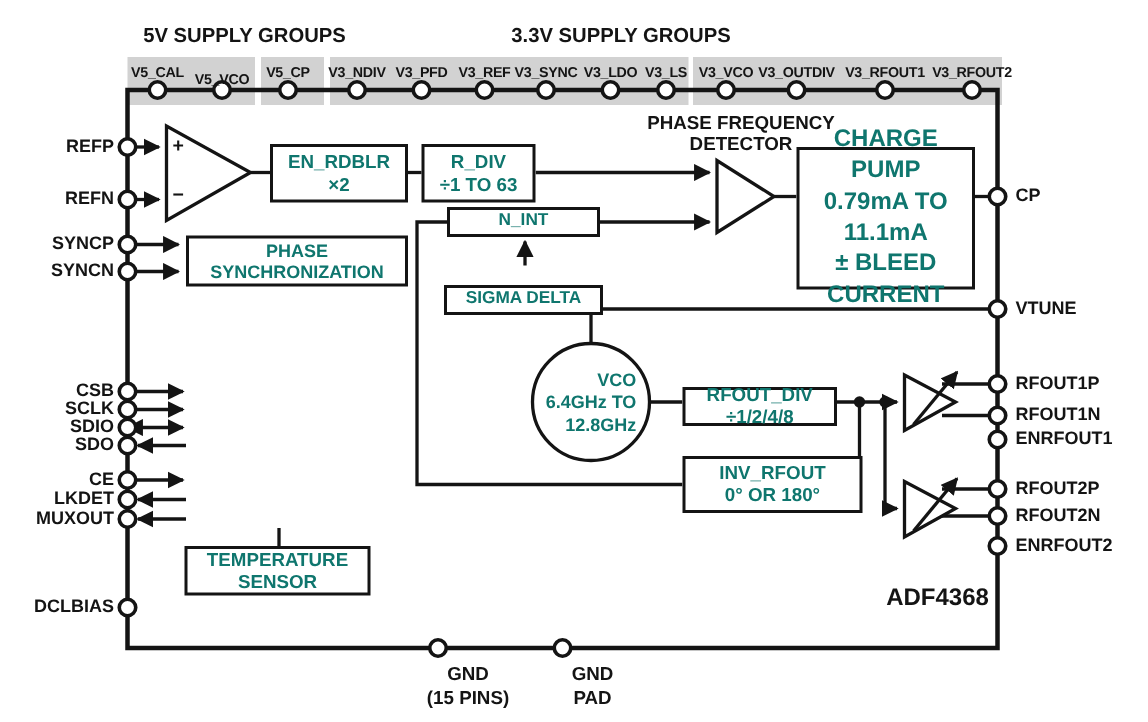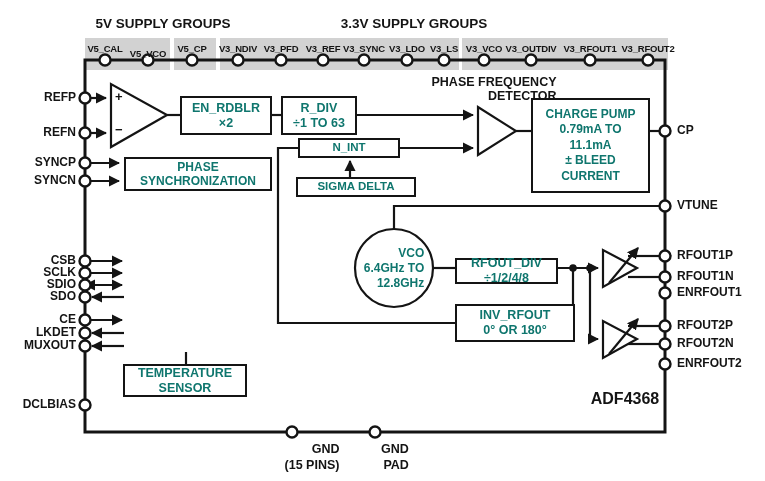--- a/index.html
+++ b/index.html
@@ -5,21 +5,21 @@
   html,body { margin:0; padding:0; background:#fff; }
   .stage {
     position:relative; width:765px; height:481px; background:#fff;
     font-family:"Liberation Sans", sans-serif; color:#141414; overflow:hidden;
   }
   svg.layer { position:absolute; left:0; top:0; }
   .lbl { position:absolute; font-weight:bold; white-space:pre-line; color:#141414; }
   .pin-top { font-size:9.5px; transform:translateX(-50%); letter-spacing:-0.2px; }
   .pin-left { width:76px; left:0; text-align:right; font-size:12px; }
   .pin-right { left:677px; font-size:12px; }
-  .ctr { transform:translateX(-50%); text-align:right;padding-left:40px; }
+  .ctr { transform:translateX(-50%); text-align:center;padding-left:40px; }
   .title { font-size:13.5px; }
   .block {
     position:absolute; border:2.2px solid #141414; background:#fff;
     display:flex; align-items:center; justify-content:center;
     text-align:center; font-weight:bold; white-space:pre-line;
     box-sizing:border-box; line-height:1.18; font-size:12.5px; color:#0f766e;
   }
   .noborder { border:none; background:transparent;text-align:right; }
   .partnum { font-size:16px; }
 </style>
@@ -184,24 +184,24 @@
 PAD</div>
 
   <div class="lbl" style="left:115px;top:89px;font-size:13px">+</div>
   <div class="lbl" style="left:115px;top:122px;font-size:13px">−</div>
 
   <div class="block" style="left:180px;top:96px;width:92px;height:39px">EN_RDBLR
 ×2</div>
   <div class="block" style="left:281px;top:96px;width:76px;height:39px">R_DIV
 ÷1 TO 63</div>
   <div class="block" style="left:298px;top:138px;width:102px;height:20px;font-size:11.5px">N_INT</div>
-  <div class="block" style="left:296px;top:177px;width:120px;height:20px;font-size:11.5px">SIGMA DELTA</div>
+  <div class="block" style="left:296px;top:190px;width:106px;height:20px;font-size:11.5px">SIGMA DELTA</div>
   <div class="block" style="left:124px;top:157px;width:148px;height:34px;font-size:12px">PHASE
 SYNCHRONIZATION</div>
-  <div class="block" style="left:531px;top:98px;width:119px;height:95px;font-size:12px;line-height:1.3">CHARGE PUMP
+  <div class="block" style="left:531px;top:98px;width:119px;height:95px;font-size:16px;line-height:1.3">CHARGE PUMP
 0.79mA TO
 11.1mA
 ± BLEED
 CURRENT</div>
   <div class="block" style="left:455px;top:258px;width:103px;height:26px">RFOUT_DIV
 ÷1/2/4/8</div>
   <div class="block" style="left:455px;top:304px;width:120px;height:38px">INV_RFOUT
 0° OR 180°</div>
   <div class="block" style="left:123px;top:364px;width:124px;height:33px">TEMPERATURE
 SENSOR</div>

